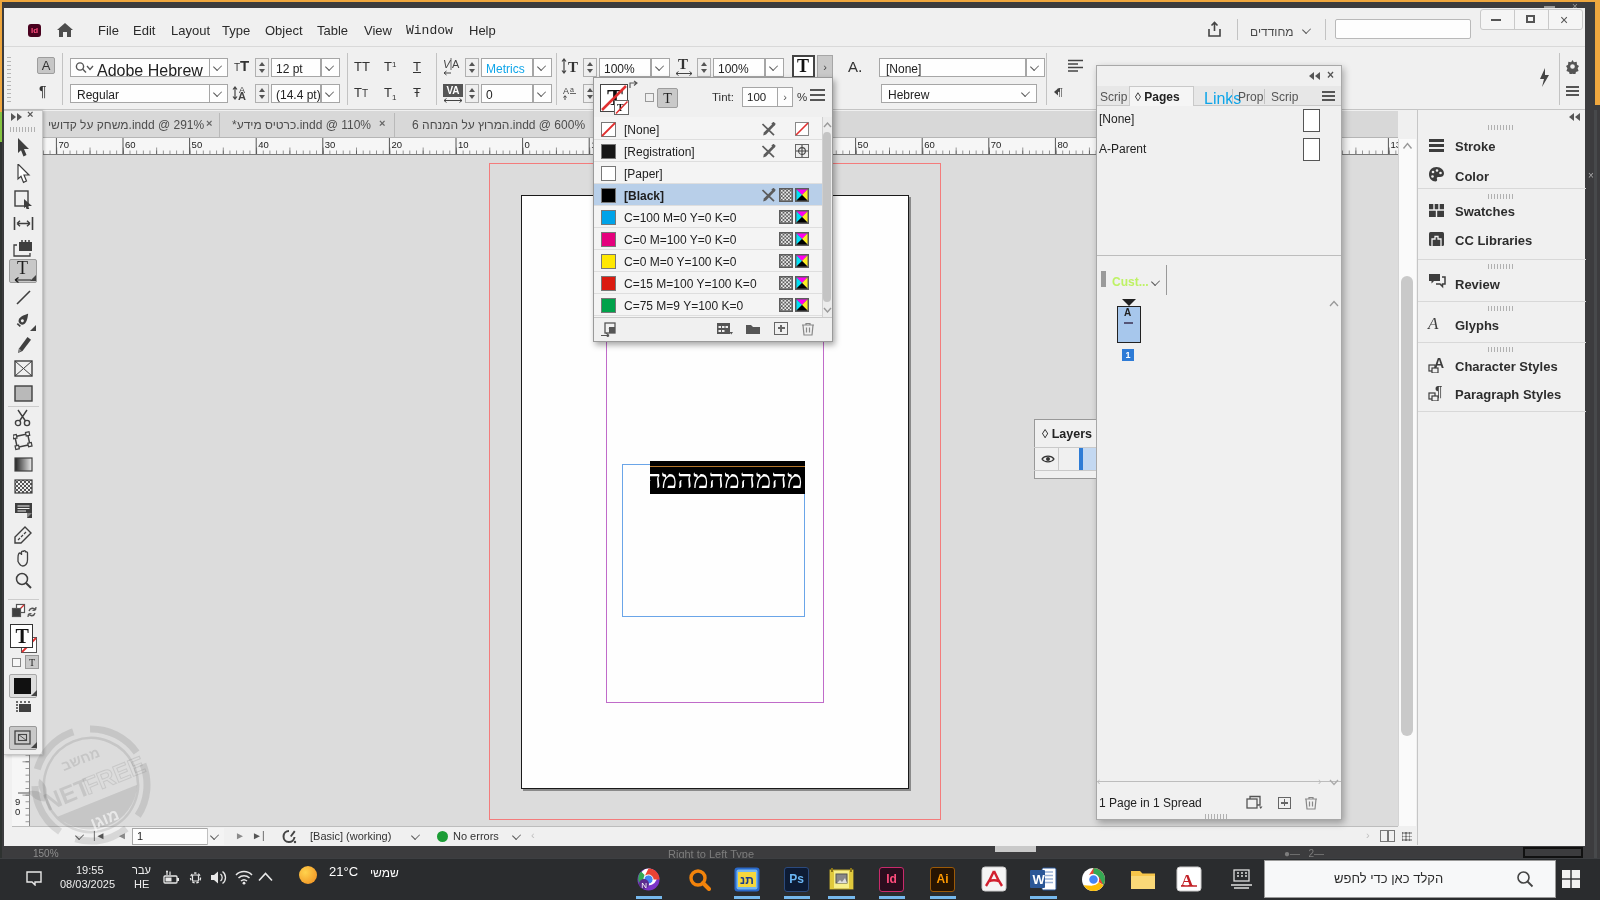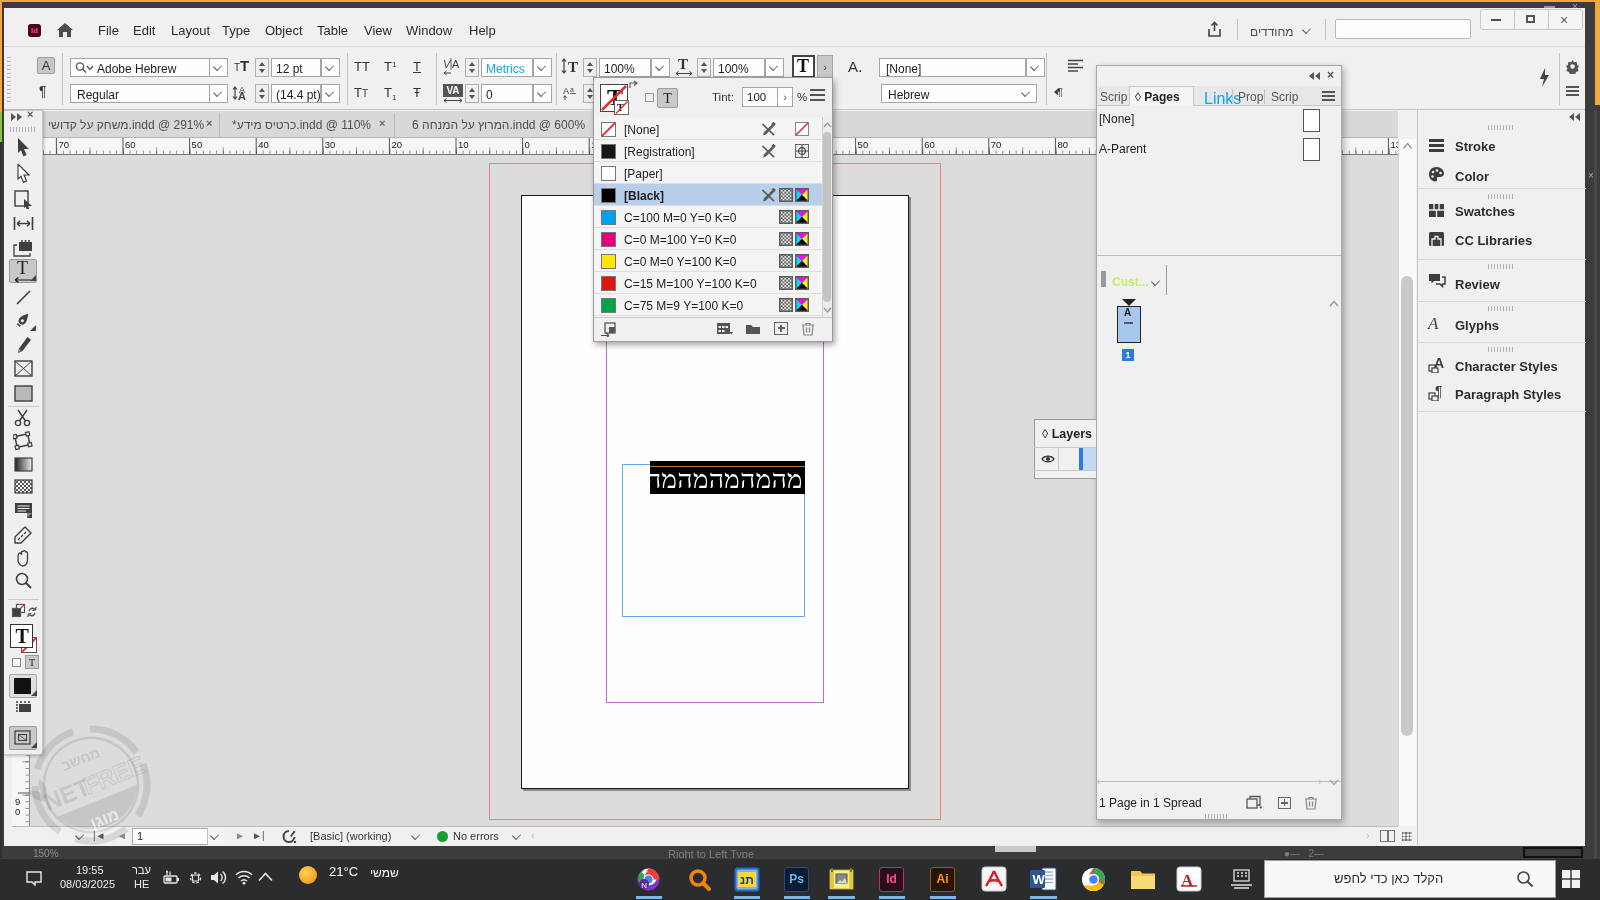--- a/index.html
+++ b/index.html
@@ -47,21 +47,21 @@
       <path d="M9 1 L17 8 L15 8 L15 15 L11 15 L11 10 L7 10 L7 15 L3 15 L3 8 L1 8 Z" fill="#4d4d4d"></path>
     </svg>
 </div>
 <div class="tx" style="left:98px;top:23px;font-size:13px;color:#2b2b2b;">File</div>
 <div class="tx" style="left:133px;top:23px;font-size:13px;color:#2b2b2b;">Edit</div>
 <div class="tx" style="left:171px;top:23px;font-size:13px;color:#2b2b2b;">Layout</div>
 <div class="tx" style="left:222px;top:23px;font-size:13px;color:#2b2b2b;">Type</div>
 <div class="tx" style="left:265px;top:23px;font-size:13px;color:#2b2b2b;">Object</div>
 <div class="tx" style="left:317px;top:23px;font-size:13px;color:#2b2b2b;">Table</div>
 <div class="tx" style="left:364px;top:23px;font-size:13px;color:#2b2b2b;">View</div>
-<div class="tx" style="left:406px;top:23px;font-size:13px;color:#2b2b2b;">Window</div>
+<div class="tx" style="left:406px;top:23px;font-size:13px;color:#2b2b2b;font-family:Liberation Mono, monospace;">Window</div>
 <div class="tx" style="left:469px;top:23px;font-size:13px;color:#2b2b2b;">Help</div>
 
 <div class="a" style="left:1206px;top:21px;width:17px;height:17px;">
 <svg width="17" height="17">
       <path d="M3 8 L3 15 L14 15 L14 8" fill="none" stroke="#444" stroke-width="1.6"></path>
       <path d="M8.5 10 L8.5 2 M5.5 4.5 L8.5 1.5 L11.5 4.5" fill="none" stroke="#444" stroke-width="1.6"></path>
     </svg>
 </div>
 <div class="vline" style="left:1237px;top:19px;height:21px;"></div>
 <div class="tx" style="left:1250px;top:25px;font-size:12px;color:#4a4a4a;">מחודדים</div>
@@ -83,21 +83,21 @@
 <div class="a" style="left:37px;top:57px;width:18px;height:17px;background:#c6c6c6;border:1px solid #9d9d9d;border-radius:2px;color:#333;font-size:13px;text-align:center;line-height:15px;">A</div>
 <div class="a" style="left:39px;top:83px;width:14px;height:16px;color:#333;font-size:14px;">¶</div>
 <div class="vline" style="left:62px;top:53px;height:52px;"></div>
 
 <div class="a combo" style="left:70px;top:58px;width:140px;height:19px;"></div>
 <svg class="a" style="left:74px;top:61px;" width="20" height="13">
       <circle cx="6" cy="5.5" r="3.6" fill="none" stroke="#555" stroke-width="1.4"></circle>
       <path d="M8.6 8.1 L12 11.5" stroke="#555" stroke-width="1.4"></path>
       <path d="M13 5 l3 3.5 3 -3.5" fill="none" stroke="#555" stroke-width="1.3"></path>
     </svg>
-<div class="tx" style="left:97px;top:62px;font-size:12px;color:#222;">Adobe Hebrew</div>
+<div class="tx" style="left:97px;top:62px;font-size:16px;color:#222;">Adobe Hebrew</div>
 <div class="chevbox" style="left:209px;top:58px;width:19px;height:19px;"></div>
 <div class="chev" style="left:214px;top:65px;"></div>
 
 <div class="a combo" style="left:70px;top:84px;width:140px;height:19px;"></div>
 <div class="tx" style="left:77px;top:88px;font-size:12px;color:#222;">Regular</div>
 <div class="chevbox" style="left:209px;top:84px;width:19px;height:19px;"></div>
 <div class="chev" style="left:214px;top:91px;"></div>
 
 <div class="tx" style="left:234px;top:57px;font-size:15px;color:#333;"><span style="font-size:10px;">T</span><b style="font-size:15px;">T</b></div>
 <div class="spin" style="left:255px;top:58px;"></div>

